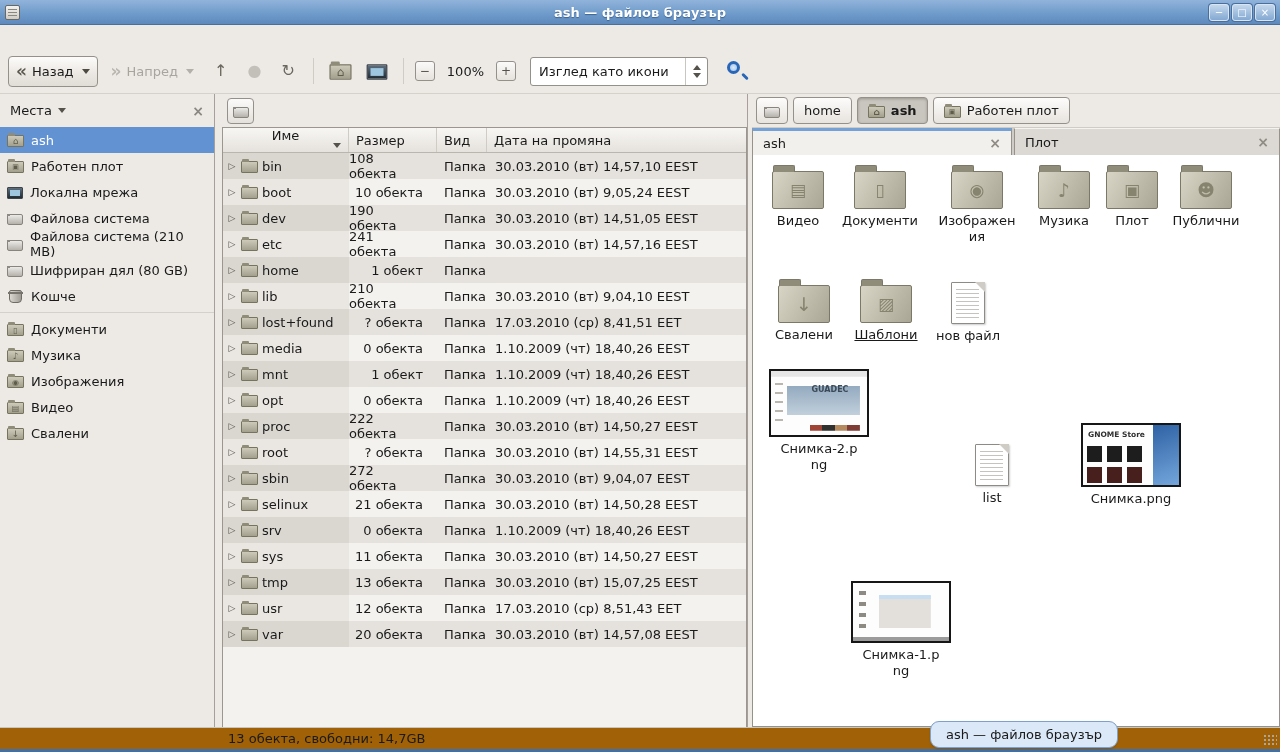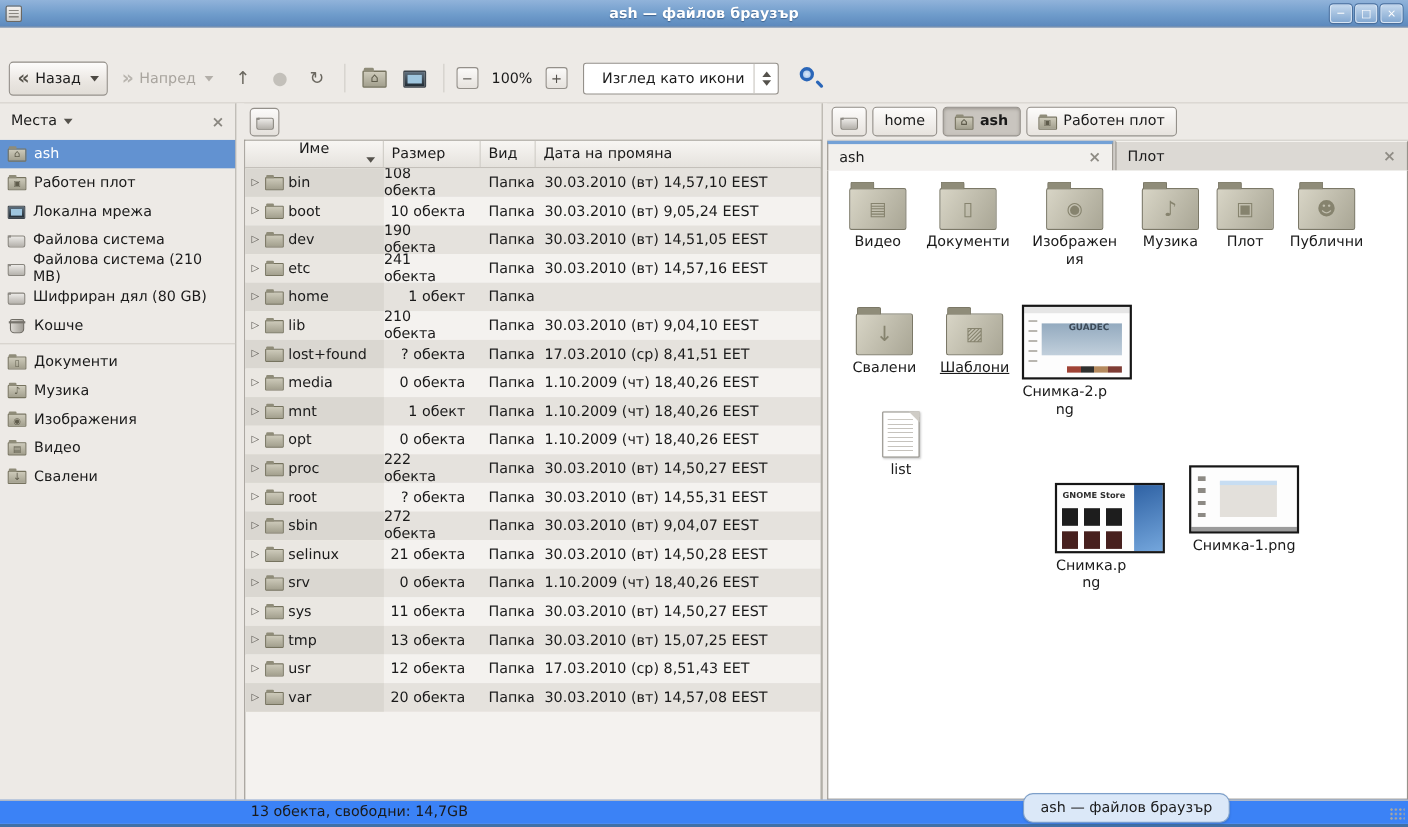--- a/index.html
+++ b/index.html
@@ -40,21 +40,21 @@
   .chev { width:0; height:0; border-left:4px solid transparent; border-right:4px solid transparent;
     border-top:5px solid #4d4a44; margin-left:3px; }
   .disabled .chev { border-top-color:#b3afa9; }
   .tool-ico { font-size:16px; color:#6a675f; line-height:1; }
   .tsep { width:1px; height:26px; background:#cfccc6; margin:0 5px; }
   .zbox { width:20px; height:20px; border:1px solid #94908a; border-radius:3px;
     background:linear-gradient(#fbfaf9,#e6e2dd); font-size:12px; line-height:18px; text-align:center; color:#55524c; }
   #zoom-level { padding:0 6px; }
   #view-combo { display:flex; align-items:center; height:29px; width:178px; margin-left:8px;
     border:1px solid #94908a; border-radius:3px; background:#fff; }
-  #view-combo .vlabel { flex:1; padding-left:8px;text-align:center; }
+  #view-combo .vlabel { flex:1; padding-left:8px; }
   #view-combo .spin { width:22px; align-self:stretch; border-left:1px solid #c9c5bf;
     display:flex; flex-direction:column; align-items:center; justify-content:center; gap:3px; }
   .tri-up { width:0; height:0; border-left:4px solid transparent; border-right:4px solid transparent;
     border-bottom:5px solid #55524c; }
   .tri-dn { width:0; height:0; border-left:4px solid transparent; border-right:4px solid transparent;
     border-top:5px solid #55524c; }
   #search-button { margin-left:10px; width:26px; height:26px; position:relative; }
   #search-button .lens { position:absolute; left:3px; top:3px; width:13px; height:13px;
     border:3px solid #2a66b8; border-radius:50%; background:radial-gradient(#dce9f8,#9ec0e8); }
   #search-button .handle { position:absolute; left:17px; top:17px; width:8px; height:3px;
@@ -213,21 +213,21 @@
   .ico-item:nth-of-type(8)  { left:92px;  top:122px; width:82px;text-decoration:underline; }
   .ico-item:nth-of-type(9)  { left:176px; top:122px; width:78px; }
   .ico-item:nth-of-type(10) { left:13px;  top:214px; width:106px; }
   .ico-item:nth-of-type(11) { left:206px; top:284px; width:66px; }
   .ico-item:nth-of-type(12) { left:322px; top:268px; width:112px; }
   .ico-item:nth-of-type(12) .lbl { max-width:100px; }
   .ico-item:nth-of-type(13) { left:92px;  top:402px; width:112px;margin-top:24px; }
 
   
   #statusbar { height:22px; flex:none; display:flex; align-items:center; padding-left:228px;
-    background:#3b82f6; border-top:1px solid #c9c5bf; position:relative; }
+    background:#a16207; border-top:1px solid #c9c5bf; position:relative; }
   #resize-grip { position:absolute; right:3px; bottom:3px; width:14px; height:12px;
     background:radial-gradient(#aba79f 1px, transparent 1.2px); background-size:4px 4px; }
   #bottom-strip { height:3px; flex:none; background:#3f70a8; }
   #taskbar-balloon { position:absolute; left:930px; top:721px; height:27px; z-index:10;
     display:flex; align-items:center; padding:0 15px; background:#dbe8f8;
     border:1px solid #7ea0ca; border-radius:9px; box-shadow:0 1px 2px rgba(0,0,0,.15); }
 </style>
 </head>
 <body>
 
@@ -639,20 +639,24 @@
           </div>
           <div class="ico-item">
             <span class="big-icon downloads-folder-icon" style="display:block;"></span>
             <div class="lbl">Свалени</div>
           </div>
           <div class="ico-item">
             <span class="big-icon templates-folder-icon" style="display:block;"></span>
             <div class="lbl">Шаблони</div>
           </div>
           <div class="ico-item">
+            <span class="big-icon text-file-icon" style="display:block;"></span>
+            <div class="lbl">нов файл</div>
+          </div>
+          <div class="ico-item">
             <span class="big-icon screenshot-guadec-thumbnail" style="display:block;"></span>
             <div class="lbl">Снимка-2.png</div>
           </div>
           <div class="ico-item">
             <span class="big-icon text-file-icon" style="display:block;"></span>
             <div class="lbl">list</div>
           </div>
           <div class="ico-item">
             <span class="big-icon screenshot-store-thumbnail" style="display:block;"></span>
             <div class="lbl">Снимка.png</div>

